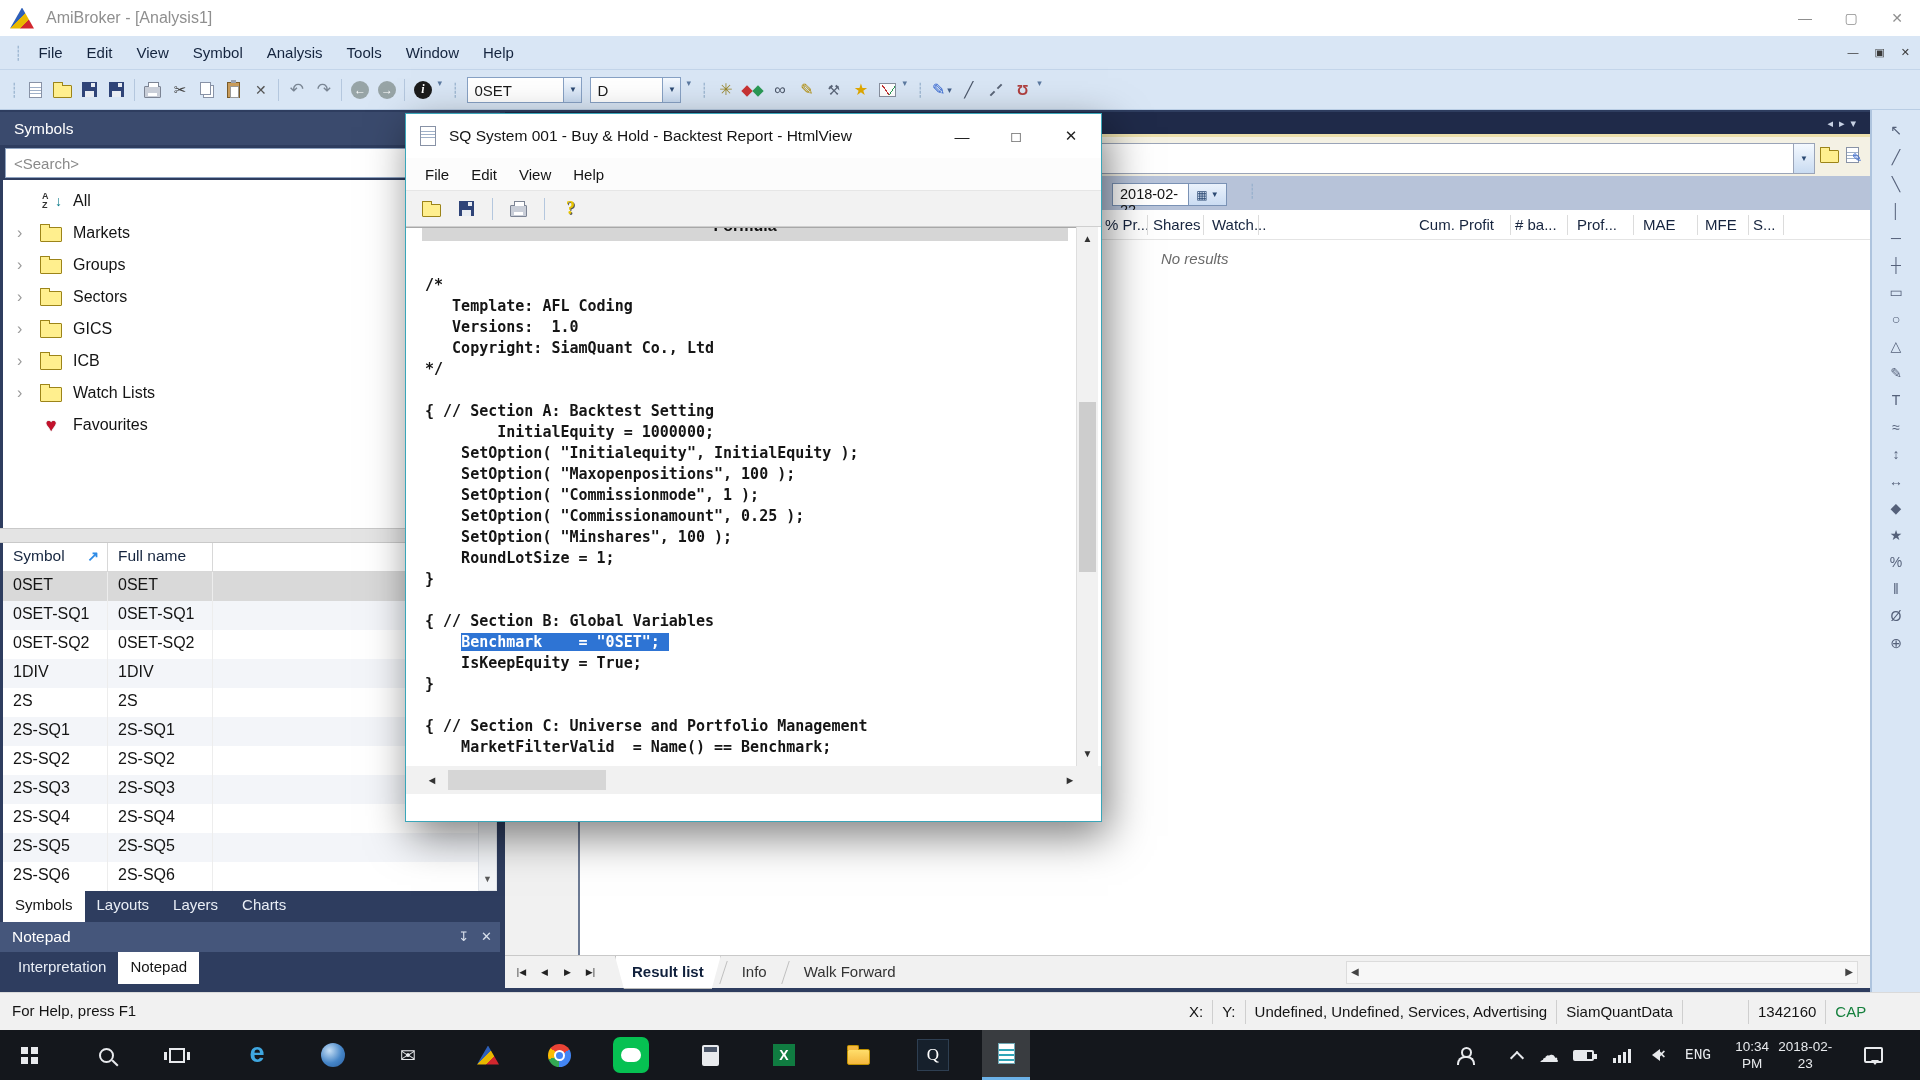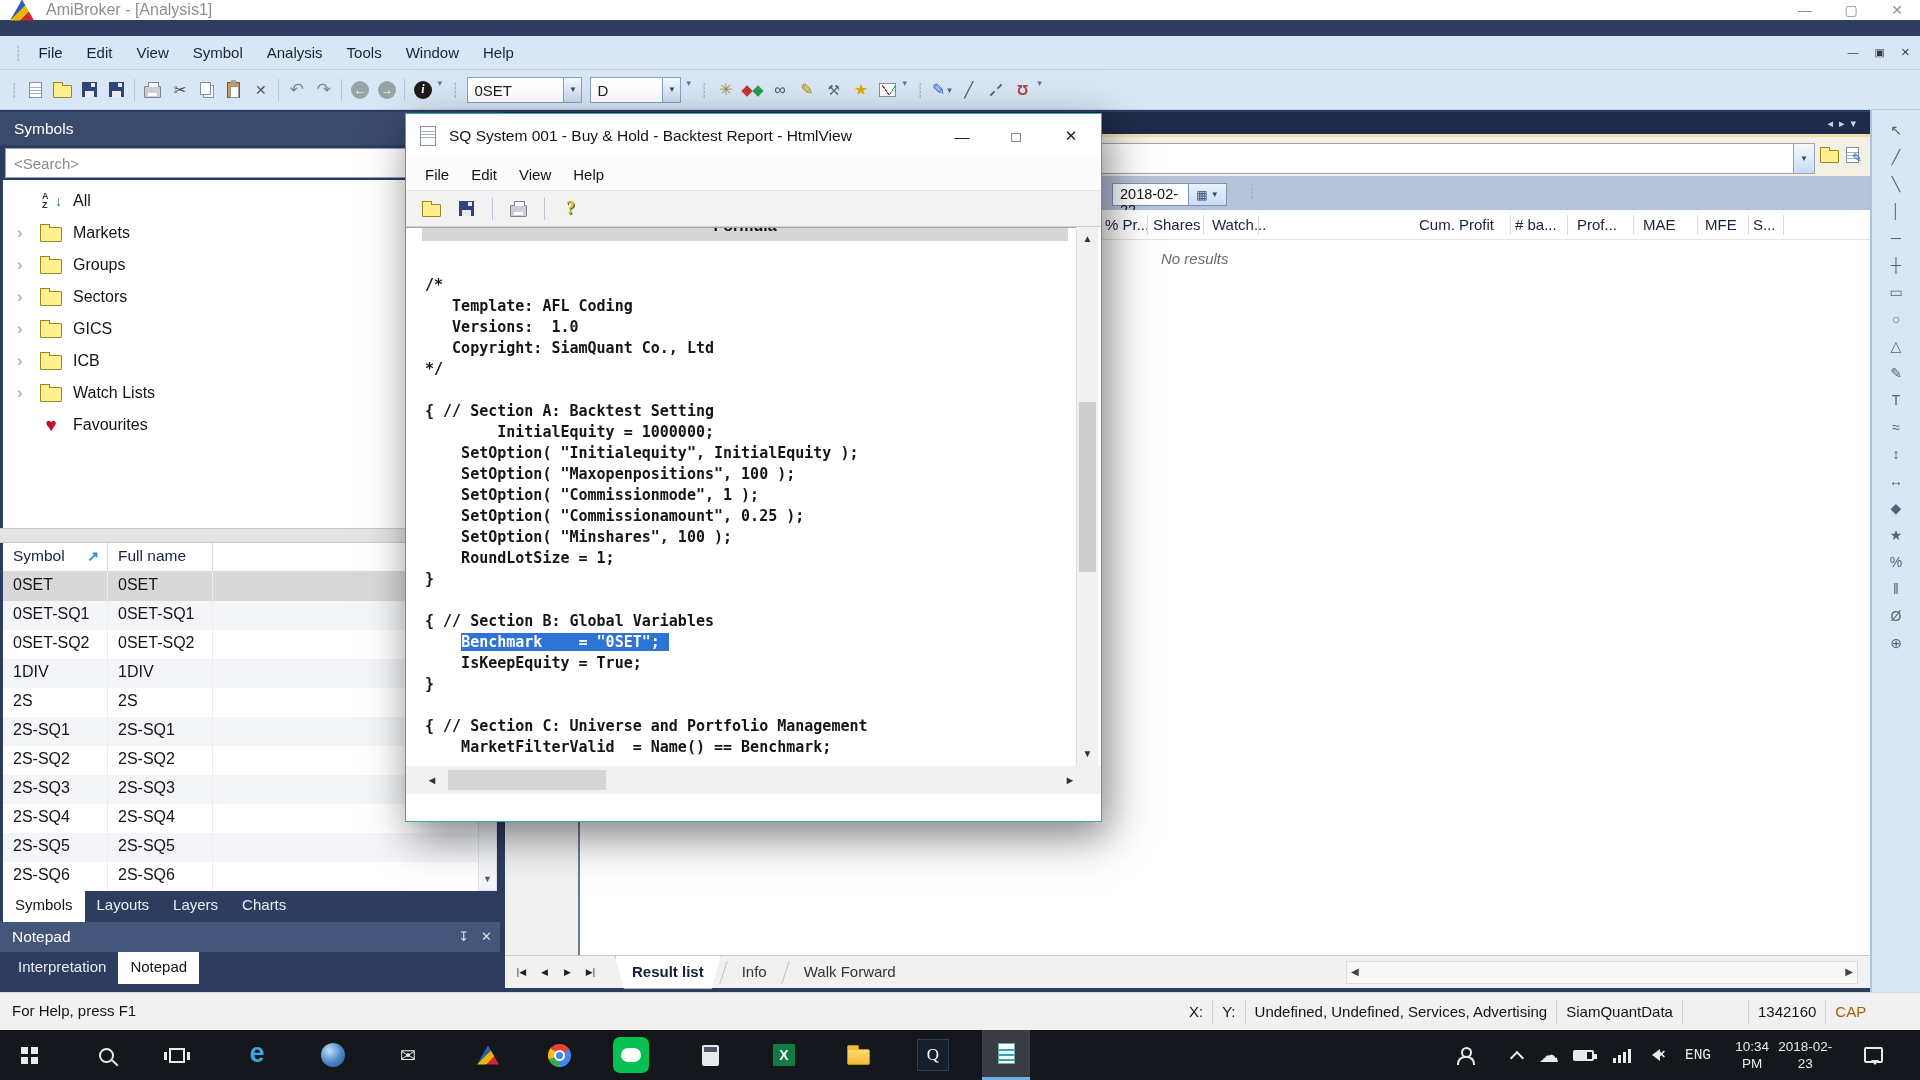--- a/index.html
+++ b/index.html
@@ -2,21 +2,21 @@
 <html><head>
 <meta charset="utf-8">
 <style>
   *{box-sizing:border-box;margin:0;padding:0}
   html,body{width:1920px;height:1080px;overflow:hidden;background:#000}
   .screen{position:relative;width:1920px;height:1080px;background:#2E3D5F;
           font-family:"Liberation Sans",sans-serif;color:#1a1a1a;overflow:hidden}
   .abs{position:absolute}
 
   
-  .titlebar{left:0;top:0;width:1920px;height:20px;background:#fff;display:flex;align-items:center}
+  .titlebar{left:0;top:0;width:1920px;height:36px;background:#fff;display:flex;align-items:center}
   .tri-logo{width:24px;height:21px;margin-left:10px;
     clip-path:polygon(50% 0,100% 100%,0 100%);
     background:linear-gradient(135deg,#2E5FB8 0 46%,#E8B800 46% 68%,#D2272E 68%)}
   .app-title{margin-left:12px;font-size:16px;color:#8f8f8f}
   .win-ctrls{margin-left:auto;display:flex}
   .win-ctrl{width:46px;height:36px;display:flex;align-items:center;justify-content:center;
     color:#8f8f8f;font-size:14px}
 
   
   .menubar{left:0;top:36px;width:1920px;height:34px;background:#D9E6F5;border-bottom:1px solid #C3D5EA;
@@ -153,21 +153,21 @@
     display:flex;flex-direction:column;align-items:center;padding-top:6px}
   .rt-btn{width:30px;height:27px;display:flex;align-items:center;justify-content:center;color:#55617A;font-size:14px}
 
   
   .statusbar{left:0;top:992px;width:1920px;height:38px;background:#F1F1F1;border-top:1px solid #DADADA}
   .sb-left{position:absolute;left:12px;top:9px;font-size:15px;color:#141414}
   .sb-fields{position:absolute;left:1180px;top:0;height:38px;display:flex;align-items:center}
   .sb-field{font-size:15px;color:#141414;padding:0 9px;border-right:1px solid #CFCFCF;height:24px;line-height:24px;white-space:nowrap}
   .sb-field.nosep{border-right:none}
   .sb-field.gap{width:66px}
-  .sb-field.dim{color:#a16207}
+  .sb-field.dim{color:#15803d}
 
   
   .taskbar{left:0;top:1030px;width:1920px;height:50px;background:#14171C}
   .tk-btn{position:absolute;top:0;width:48px;height:50px;display:flex;align-items:center;justify-content:center}
   .tk-btn.active{background:rgba(255,255,255,.16);border-bottom:3px solid #6CB2E8}
   .winlogo{width:7px;height:7px;background:#E8EAED;box-shadow:10px 0 #E8EAED,0 10px #E8EAED,10px 10px #E8EAED;margin:-10px 10px 0 -10px}
   .search-ico{width:15px;height:15px;border:2px solid #E8EAED;border-radius:50%;position:relative}
   .search-ico::after{content:"";position:absolute;width:8px;height:2px;background:#E8EAED;transform:rotate(45deg);right:-7px;bottom:-3px}
   .taskview-ico{width:16px;height:15px;border:2px solid #E8EAED;position:relative}
   .taskview-ico::before{content:"";position:absolute;left:-7px;top:2px;width:3px;height:8px;background:#E8EAED}

